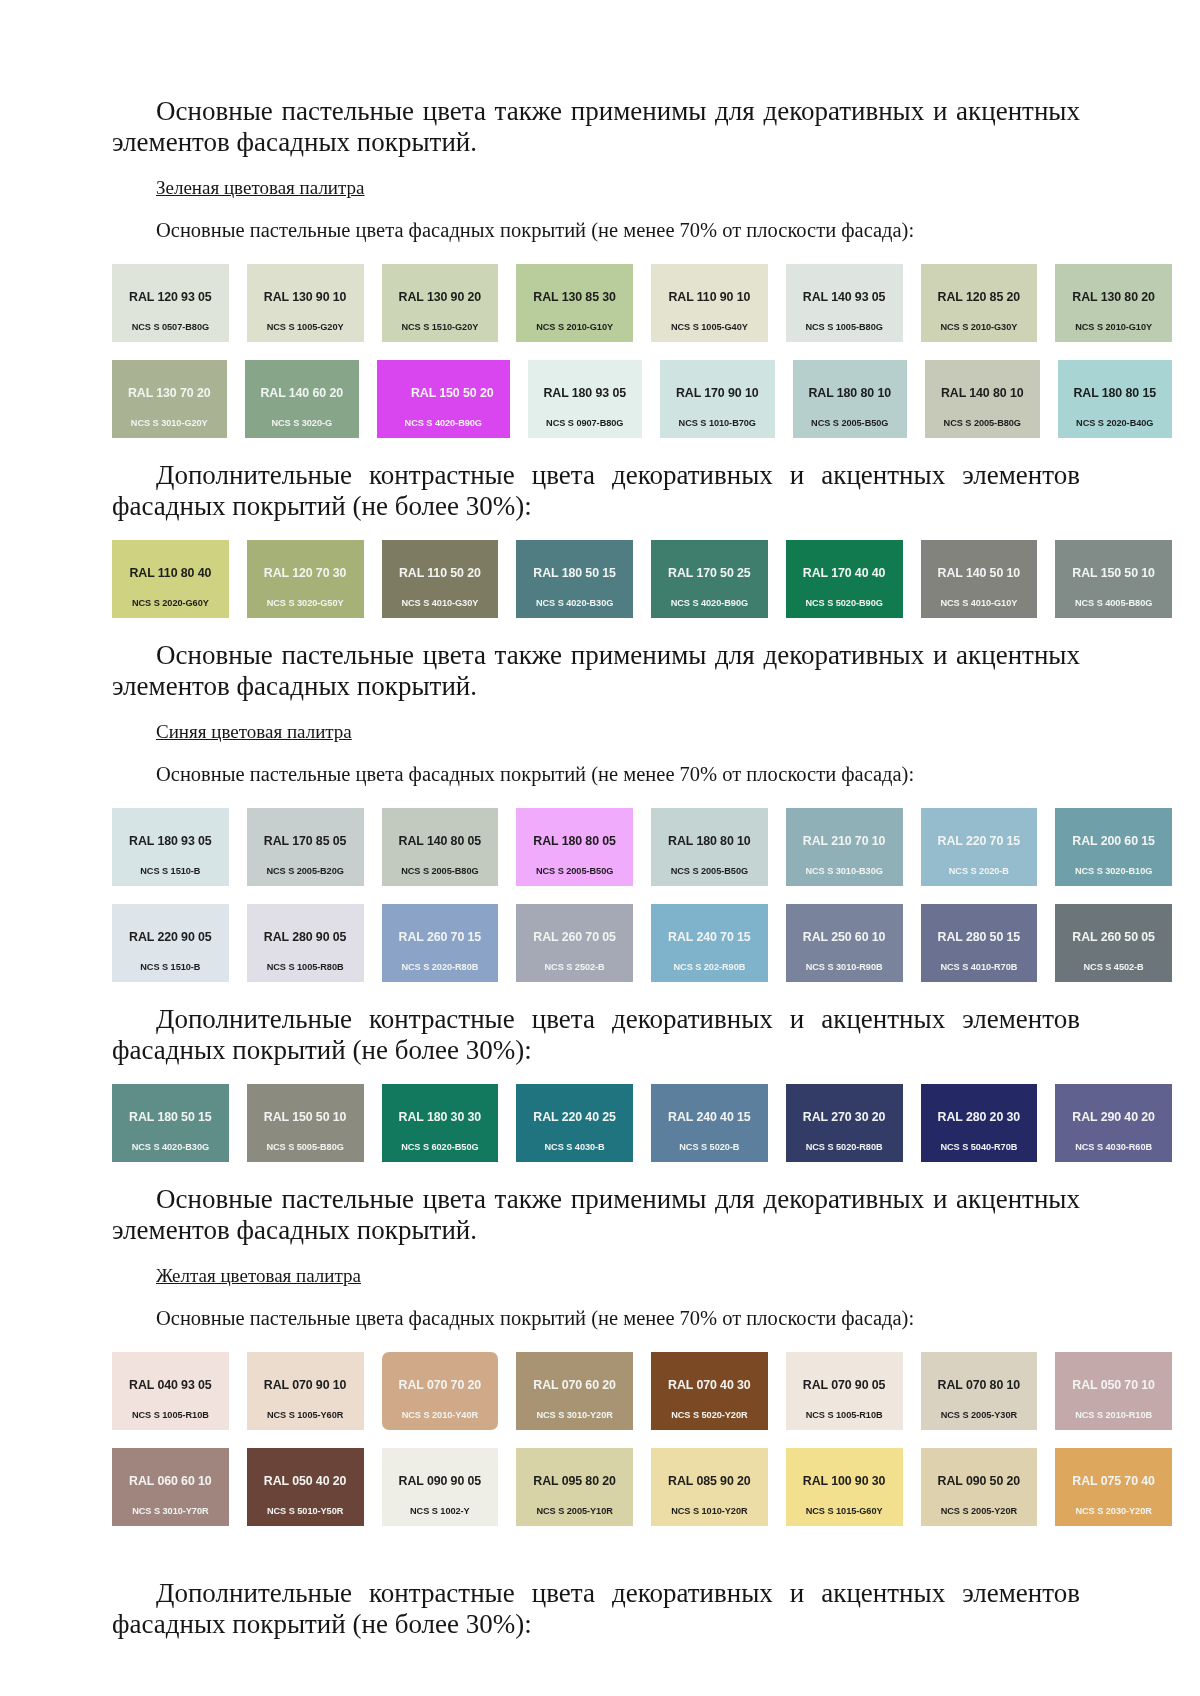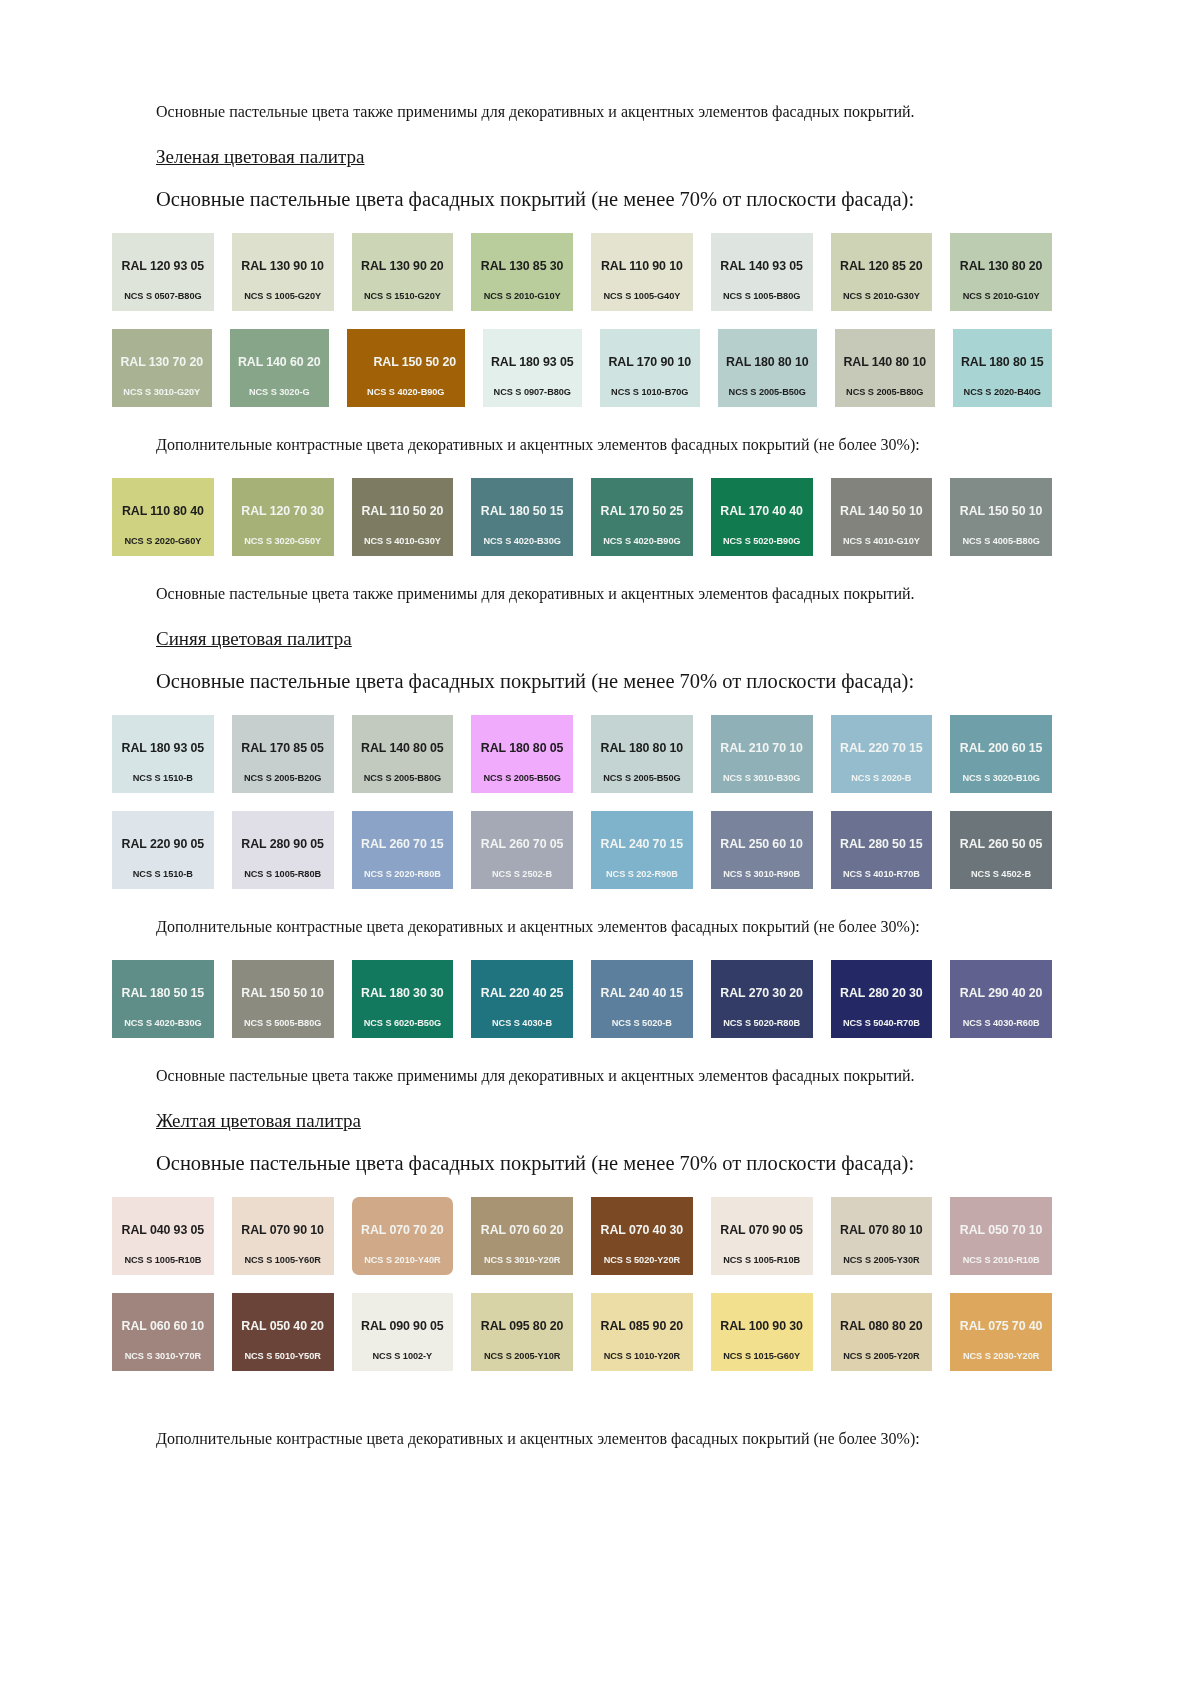--- a/index.html
+++ b/index.html
@@ -17,21 +17,21 @@
   .page {
     position: relative;
     width: 1200px;
     height: 1696px;
     background: #ffffff;
     box-sizing: border-box;
     padding: 96px 120px 0 112px;
   }
   p.para {
     margin: 0;
-    font-size: 16px;
+    font-size: 27px;
     line-height: 31px;
     text-align: justify;
     text-indent: 44px;
     color: #161616;
     font-family: "Liberation Serif", serif;
   }
   .subhead {
     margin: 14px 0 0 0;
     font-size: 19px;
     line-height: 31px;
@@ -48,21 +48,21 @@
     text-indent: 44px;
     color: #161616;
   }
   .spacer-md { height: 22px; }
   .spacer-lg { height: 30px; }
 
   .swatch-row {
     display: flex;
     gap: 18px;
     margin: 18px 0 0 0;
-    width: 940px;
+    width: 1060px;
   }
   .swatch {
     width: 100px;
     height: 78px;
     flex: 1 1 0;
     position: relative;
     display: flex;
     flex-direction: column;
     justify-content: center;
     align-items: center;
@@ -140,21 +140,21 @@
     </div>
   <div class="swatch-row" id="green_pastel_row_2">
       <div class="swatch light-text" style="background: rgb(169, 179, 147);">
         <div class="ral">RAL 130 70 20</div>
         <div class="ncs">NCS S 3010-G20Y</div>
       </div>
       <div class="swatch light-text" style="background: rgb(134, 165, 137);">
         <div class="ral">RAL 140 60 20</div>
         <div class="ncs">NCS S 3020-G</div>
       </div>
-      <div class="swatch light-text" style="background: #a16207; padding-left: 18px;">
+      <div class="swatch light-text" style="background: #d946ef; padding-left: 18px;">
         <div class="ral">RAL 150 50 20</div>
         <div class="ncs">NCS S 4020-B90G</div>
       </div>
       <div class="swatch dark-text" style="background: rgb(226, 239, 235);">
         <div class="ral">RAL 180 93 05</div>
         <div class="ncs">NCS S 0907-B80G</div>
       </div>
       <div class="swatch dark-text" style="background: rgb(207, 227, 224);">
         <div class="ral">RAL 170 90 10</div>
         <div class="ncs">NCS S 1010-B70G</div>
@@ -385,21 +385,21 @@
       </div>
       <div class="swatch dark-text" style="background: rgb(236, 220, 166);">
         <div class="ral">RAL 085 90 20</div>
         <div class="ncs">NCS S 1010-Y20R</div>
       </div>
       <div class="swatch dark-text" style="background: rgb(243, 224, 143);">
         <div class="ral">RAL 100 90 30</div>
         <div class="ncs">NCS S 1015-G60Y</div>
       </div>
       <div class="swatch dark-text" style="background: rgb(222, 209, 174);">
-        <div class="ral">RAL 080 80 20</div>
+        <div class="ral">RAL 090 50 20</div>
         <div class="ncs">NCS S 2005-Y20R</div>
       </div>
       <div class="swatch light-text" style="background: rgb(221, 168, 93);">
         <div class="ral">RAL 075 70 40</div>
         <div class="ncs">NCS S 2030-Y20R</div>
       </div>
     </div>
 
   <div class="spacer-lg"></div>
   <div class="spacer-md"></div>

